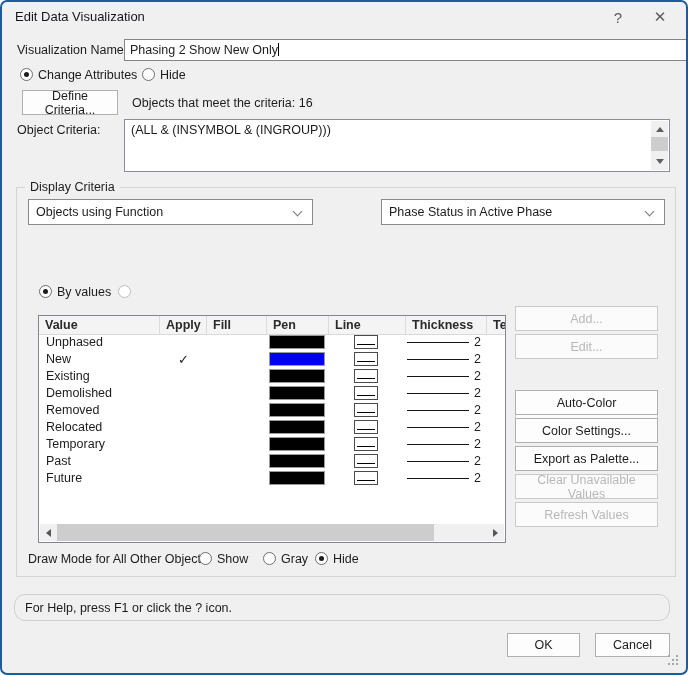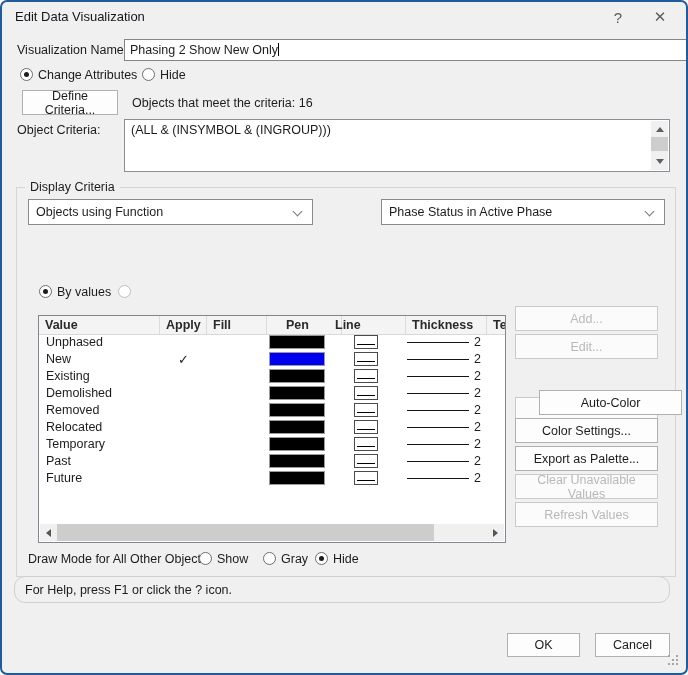--- a/index.html
+++ b/index.html
@@ -109,21 +109,21 @@
     <div class="radio checked" style="left:22px;top:97px;"></div>
     <div class="lbl" style="left:40px;top:97px;">By values</div>
     <div class="radio disabled" style="left:101px;top:97px;"></div>
     <div class="lbl gray" style="left:119px;top:97px;margin-top:28px;">By ranges</div>
 
     <div class="listbox" style="left:21px;top:127px;width:468px;height:228px;">
       <div class="thead">
         <div class="th" style="left:0;width:121px;">Value</div>
         <div class="th" style="left:121px;width:47px;">Apply</div>
         <div class="th" style="left:168px;width:60px;">Fill</div>
-        <div class="th" style="left:241px;width:62px;">Pen</div>
+        <div class="th" style="left:228px;width:62px;">Pen</div>
         <div class="th" style="left:290px;width:77px;">Line</div>
         <div class="th" style="left:367px;width:81px;">Thickness</div>
         <div class="th" style="left:448px;width:20px;border-right:none;">Te</div>
       </div>
 
       <div class="trow" style="top:18px;">
         <span class="c-val">Unphased</span>
         <span class="c-apply"></span>
         <span class="penswatch" style="background: rgb(0, 0, 0);"></span>
         <span class="linebox"></span>
@@ -202,36 +202,36 @@
         <div class="sb-thumb-h" style="left:17px;width:377px;"></div>
         <div class="sb-arrow" style="right:0;">
             <div class="tri-right"></div>
           </div>
       </div>
     </div>
 
     <button class="btn disabled" style="left:498px;top:118px;width:143px;height:25px;">Add...</button>
     <button class="btn disabled" style="left:498px;top:146px;width:143px;height:25px;">Edit...</button>
     <button class="btn disabled" style="left:498px;top:174px;width:143px;height:25px;margin-top:35px;">Delete</button>
-    <button class="btn" style="left:498px;top:202px;width:143px;height:25px;margin-left:24px;">Auto-Color</button>
+    <button class="btn" style="left:498px;top:202px;width:143px;height:25px;">Auto-Color</button>
     <button class="btn" style="left:498px;top:230px;width:143px;height:25px;">Color Settings...</button>
     <button class="btn" style="left:498px;top:258px;width:143px;height:25px;text-align:center;">Export as Palette...</button>
     <button class="btn disabled" style="left:498px;top:286px;width:143px;height:25px;">Clear Unavailable Values</button>
     <button class="btn disabled" style="left:498px;top:314px;width:143px;height:25px;">Refresh Values</button>
 
     <div class="lbl" style="left:11px;top:364px;">Draw Mode for All Other Objects:</div>
     <div class="radio" style="left:182px;top:364px;"></div>
     <div class="lbl" style="left:200px;top:364px;">Show</div>
     <div class="radio" style="left:246px;top:364px;"></div>
     <div class="lbl" style="left:264px;top:364px;">Gray</div>
     <div class="radio checked" style="left:298px;top:364px;"></div>
     <div class="lbl" style="left:316px;top:364px;">Hide</div>
   </div>
 
-  <div class="statusbox" style="left:12px;top:574px;width:656px;height:27px;border-radius:11px;">
+  <div class="statusbox" style="left:12px;top:592px;width:656px;height:27px;border-radius:11px;">
     <span>For Help, press F1 or click the ? icon.</span>
   </div>
 
   <button class="btn" style="left:505px;top:631px;width:73px;height:24px;">OK</button>
   <button class="btn" style="left:593px;top:631px;width:75px;height:24px;">Cancel</button>
   <div class="grip"></div>
 
 </div>
 
 </body></html>

